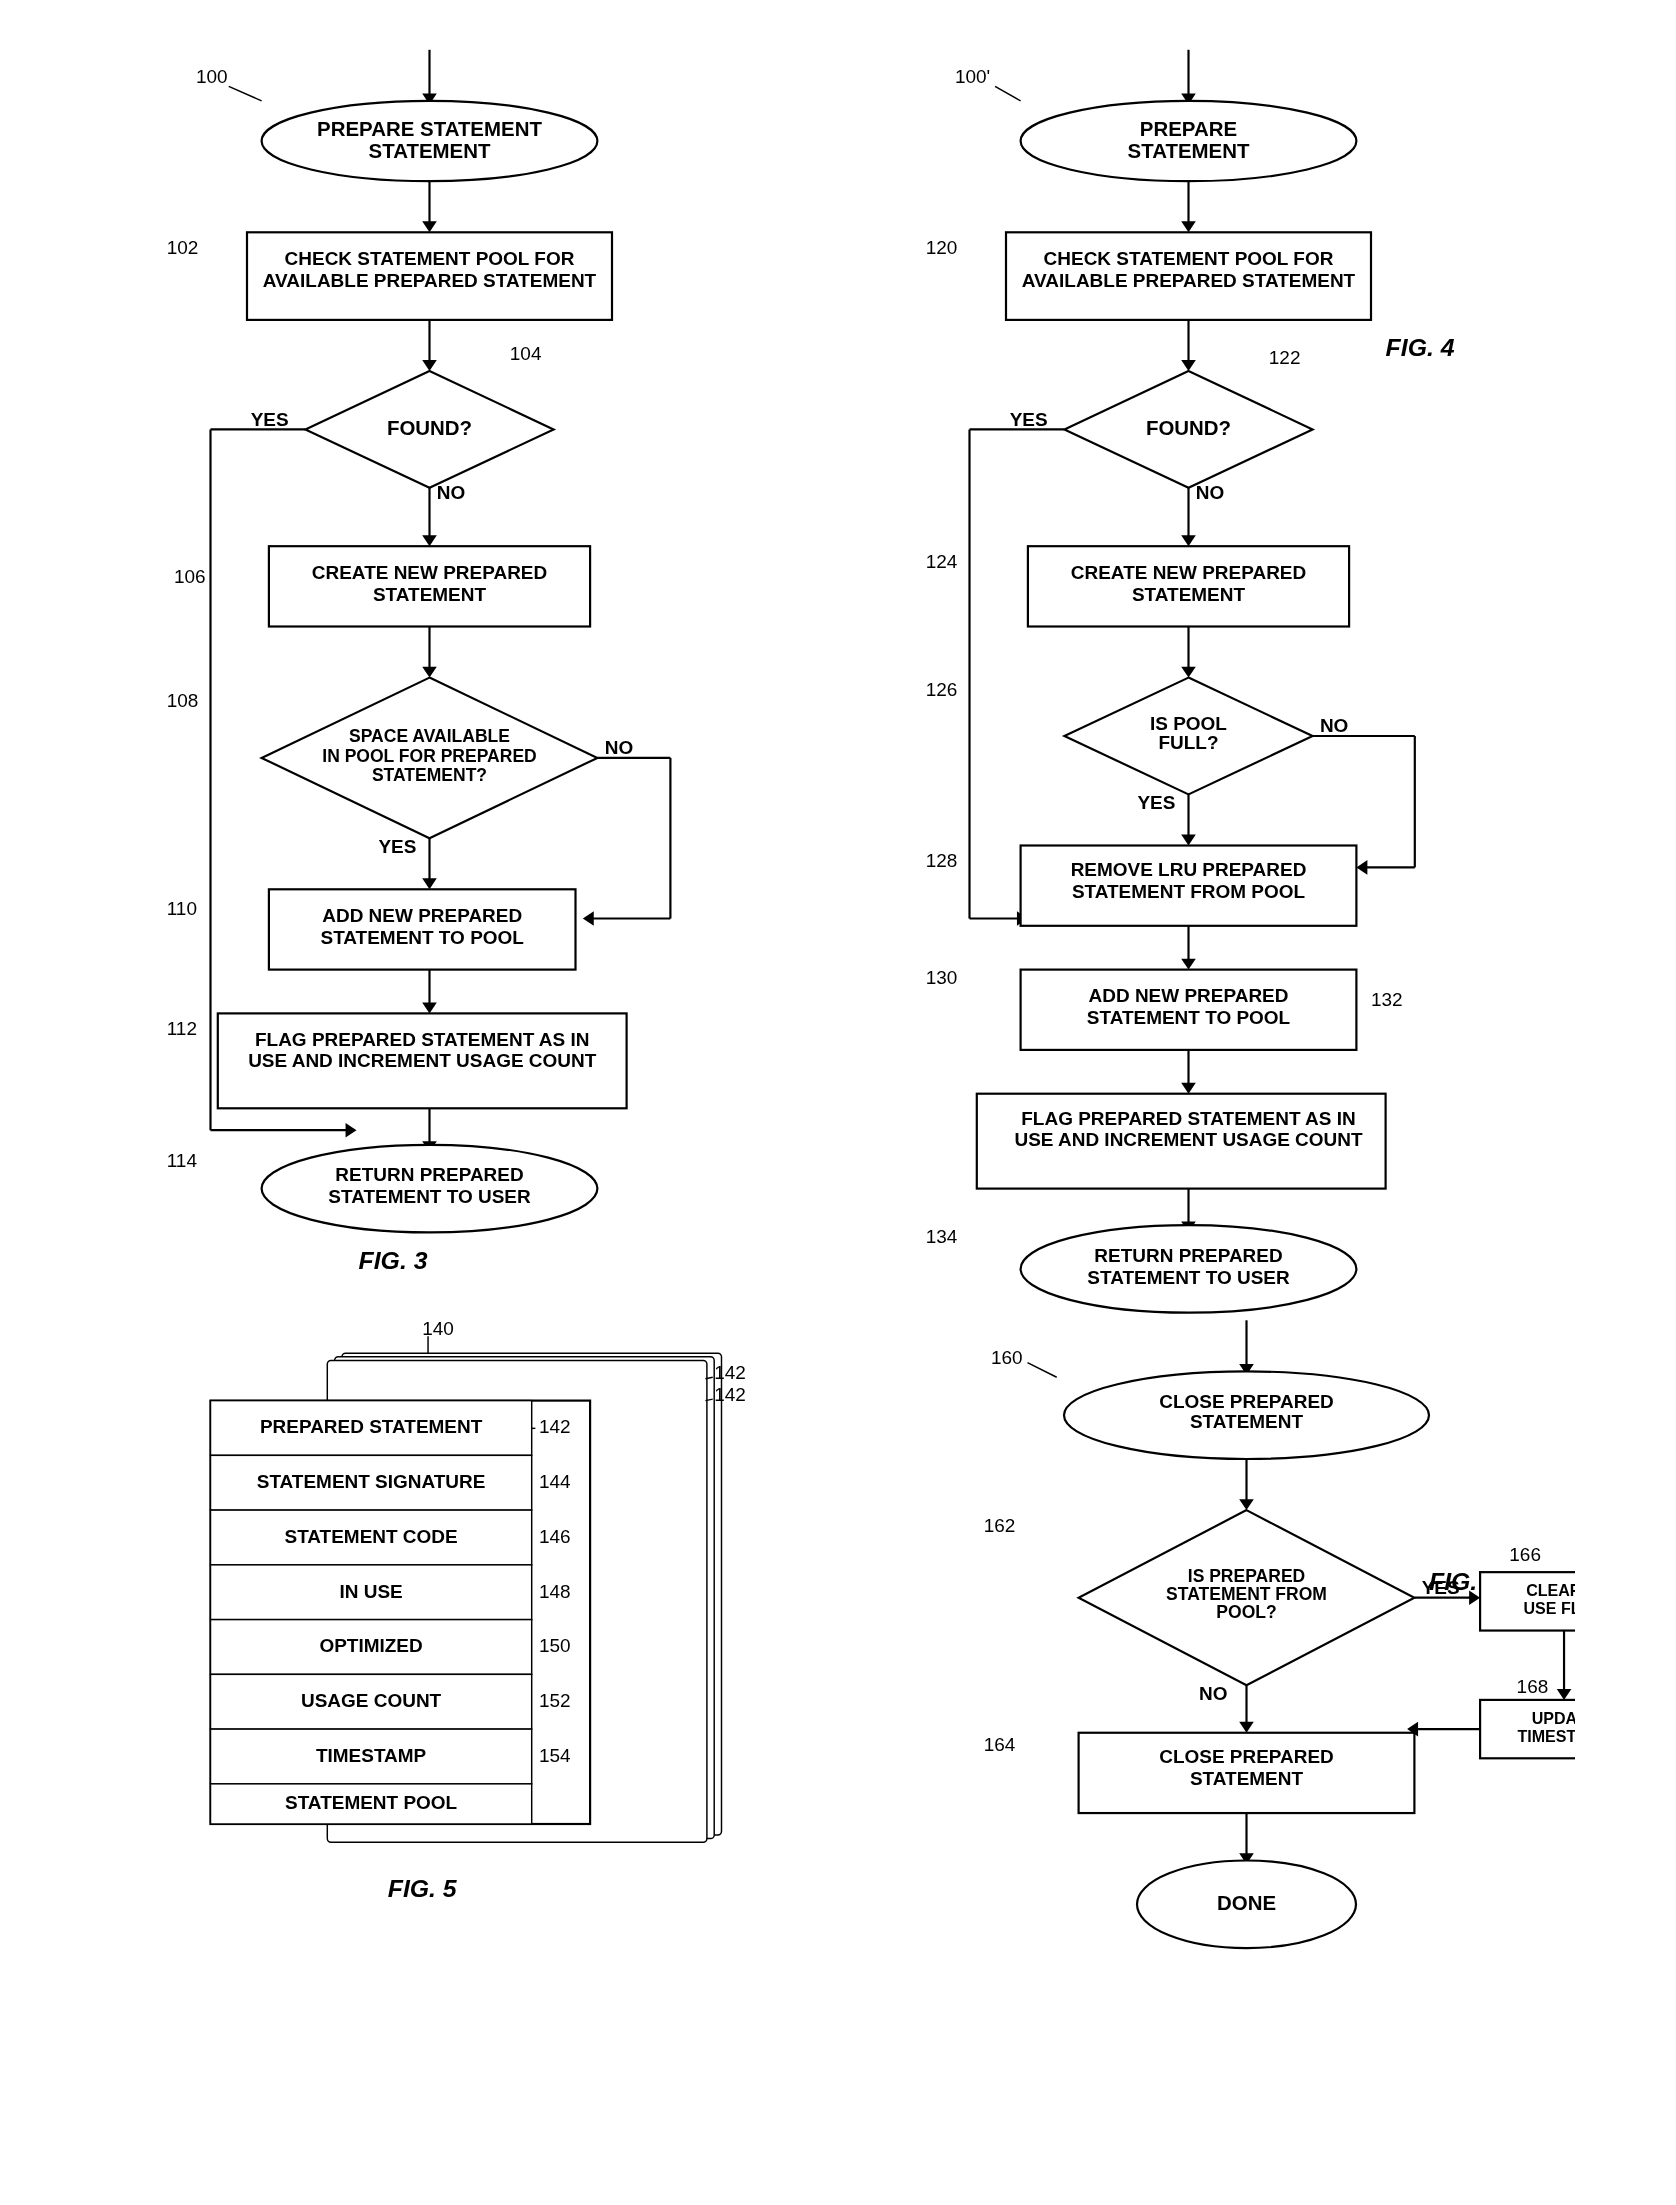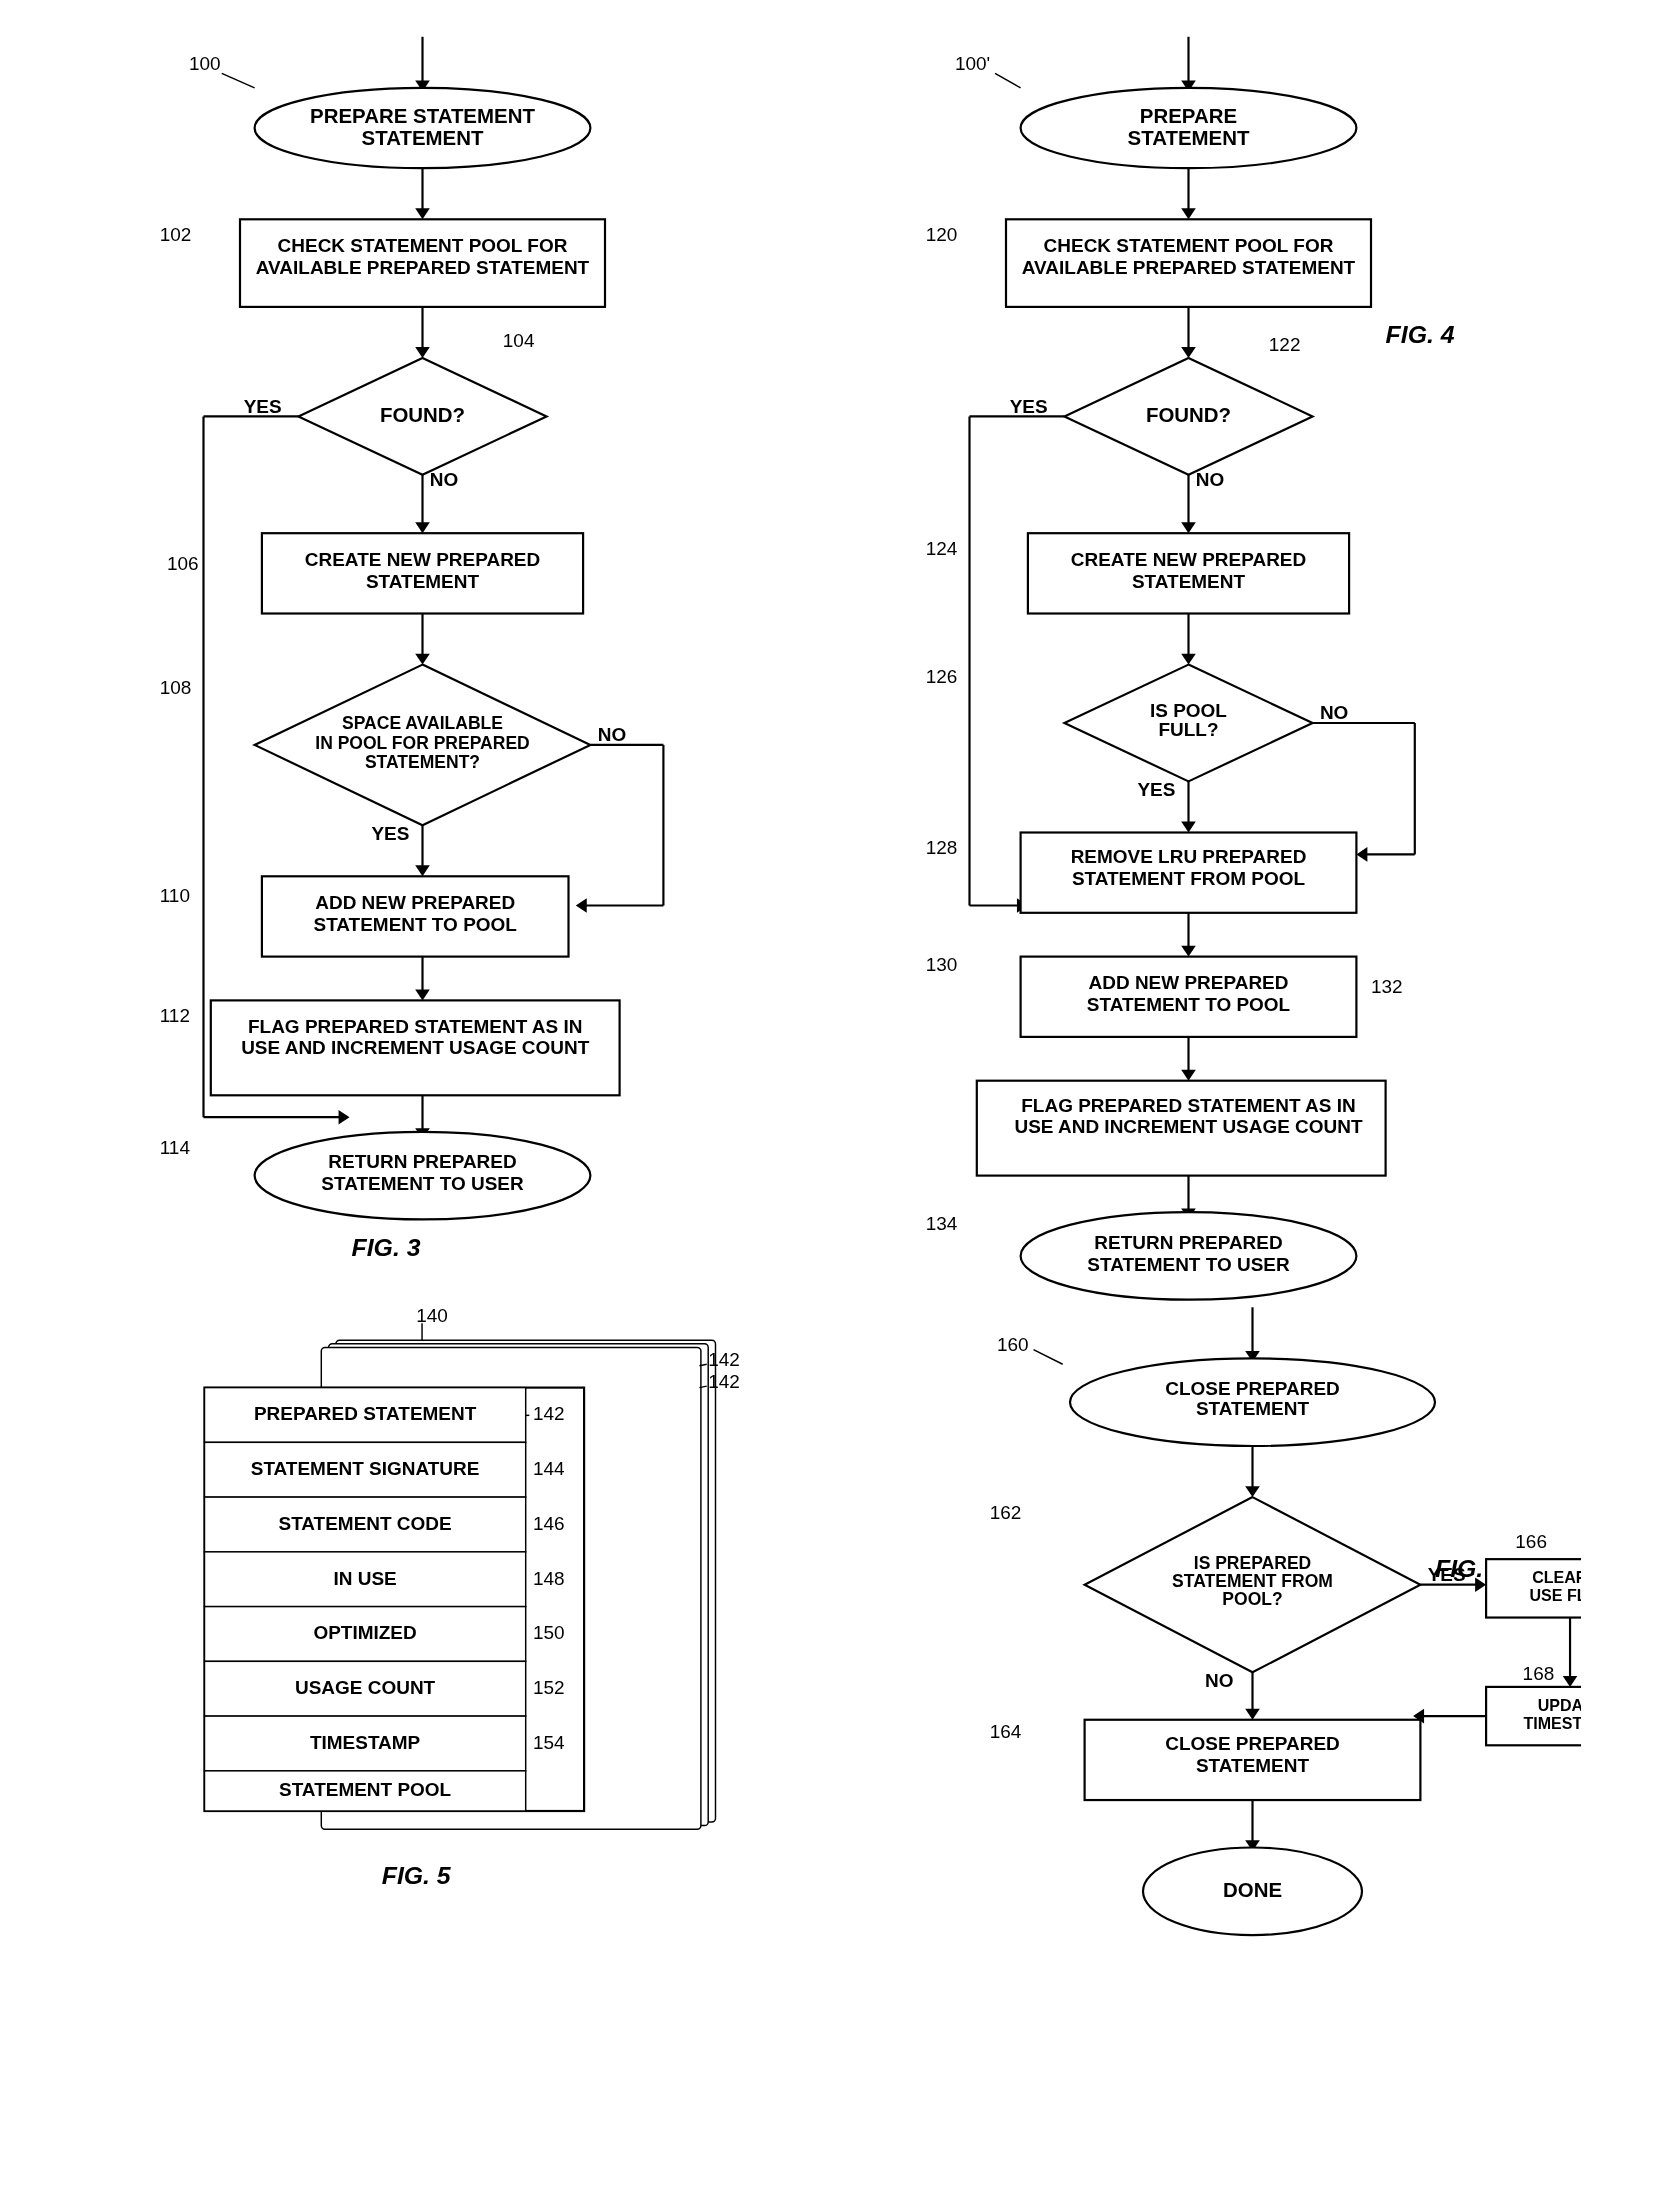--- a/index.html
+++ b/index.html
@@ -10,21 +10,21 @@
       min-height: 2205px;
       position: relative;
       overflow: hidden;
     }
 
     .page {
       width: 1676px;
       min-height: 2205px;
       background: #fff;
       position: relative;
-      padding: 29px;
+      padding: 42px;
     }
 
     
     .diagrams-container {
       display: flex;
       width: 100%;
       gap: 44px;
     }
 
     .col-left {

